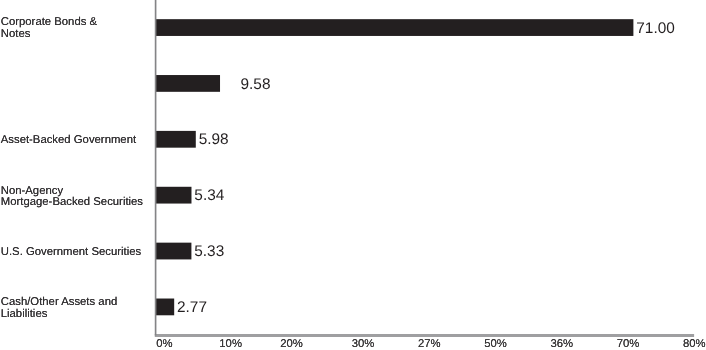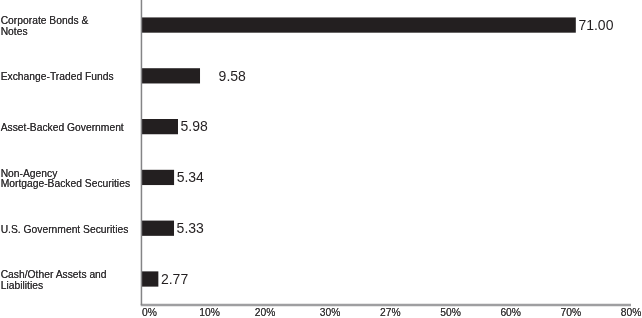--- a/index.html
+++ b/index.html
@@ -32,21 +32,20 @@
       <rect x="141.40" y="220.59" width="32.61" height="15.25" fill="#231f20"></rect>
       <rect x="141.40" y="271.38" width="16.95" height="15.25" fill="#231f20"></rect>
     </g>
     <line x1="141.45" y1="0" x2="141.45" y2="305" stroke="#848486" stroke-width="1.5"></line>
     <line x1="140.70" y1="304.95" x2="631" y2="304.95" stroke="#848486" stroke-opacity="0.78" stroke-width="2.6"></line>
   </svg>
 
   <div class="text-layer">
     <div class="cat-label" style="top: 16.35px; color: rgb(52, 50, 52);">Corporate Bonds &amp;
 Notes</div>
-    <div class="cat-label" style="top: 72.49px; color: rgb(52, 50, 52);">Exchange-Traded Funds</div>
     <div class="cat-label" style="top: 123.28px; color: rgb(52, 50, 52);">Asset-Backed Government</div>
     <div class="cat-label" style="top: 168.72px; color: rgb(52, 50, 52);">Non-Agency
 Mortgage-Backed Securities</div>
     <div class="cat-label" style="top: 224.86px; color: rgb(52, 50, 52);">U.S. Government Securities</div>
     <div class="cat-label" style="top: 270.3px; color: rgb(52, 50, 52);">Cash/Other Assets and
 Liabilities</div>
   </div>
 
   <div class="text-layer">
     <div class="bar-value" style="left: 578.41px; top: 20.75px; color: rgb(35, 31, 32);">71.00</div>
@@ -57,18 +56,18 @@
     <div class="bar-value" style="left: 160.95px; top: 274.7px; color: rgb(35, 31, 32);">2.77</div>
   </div>
 
   <div class="text-layer">
     <div class="tick-label" style="left: 119.45px; color: rgb(58, 56, 57);">0%</div>
     <div class="tick-label" style="left: 179.66px; color: rgb(58, 56, 57);">10%</div>
     <div class="tick-label" style="left: 235px; color: rgb(58, 56, 57);">20%</div>
     <div class="tick-label" style="left: 300.08px; color: rgb(58, 56, 57);">30%</div>
     <div class="tick-label" style="left: 360.29px; color: rgb(58, 56, 57);">27%</div>
     <div class="tick-label" style="left: 420.5px; color: rgb(58, 56, 57);">50%</div>
-    <div class="tick-label" style="left: 480.71px; color: rgb(58, 56, 57);">60%</div>
+    <div class="tick-label" style="left: 480.71px; color: rgb(58, 56, 57);">36%</div>
     <div class="tick-label" style="left: 540.92px; color: rgb(58, 56, 57);">70%</div>
     <div class="tick-label" style="left: 601.13px; color: rgb(58, 56, 57);">80%</div>
   </div>
 
 </div>
 
 </body></html>

